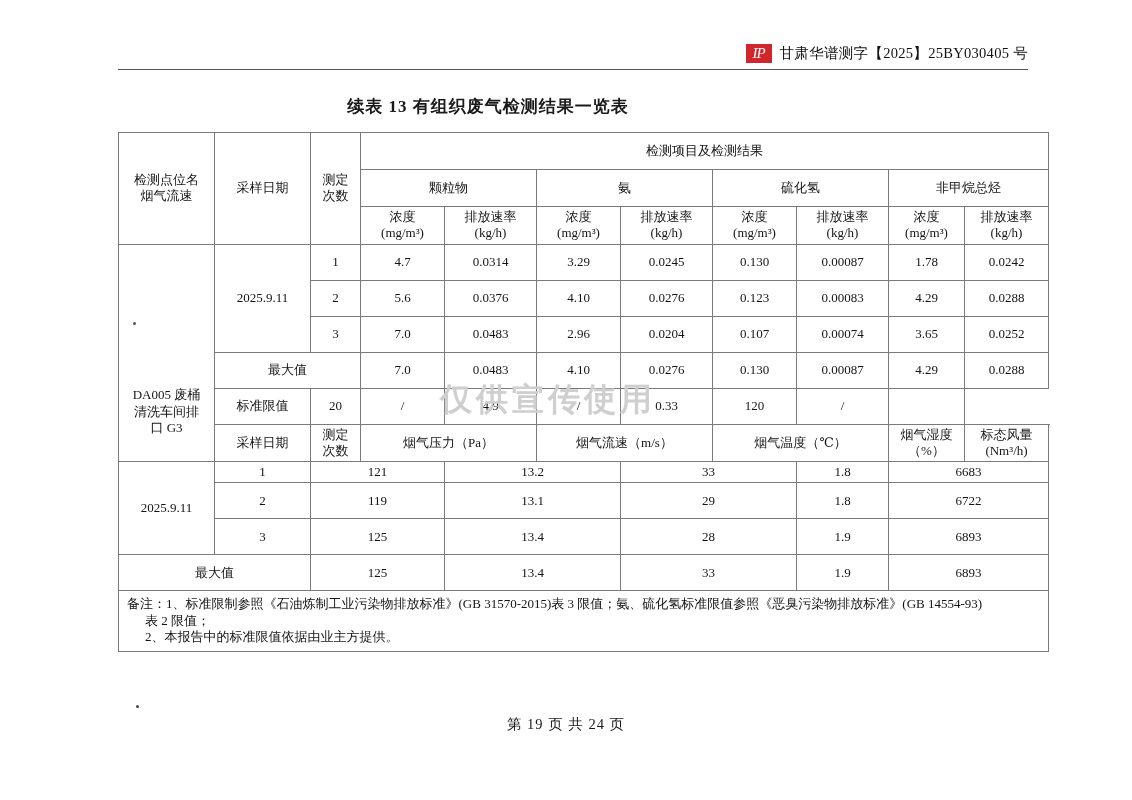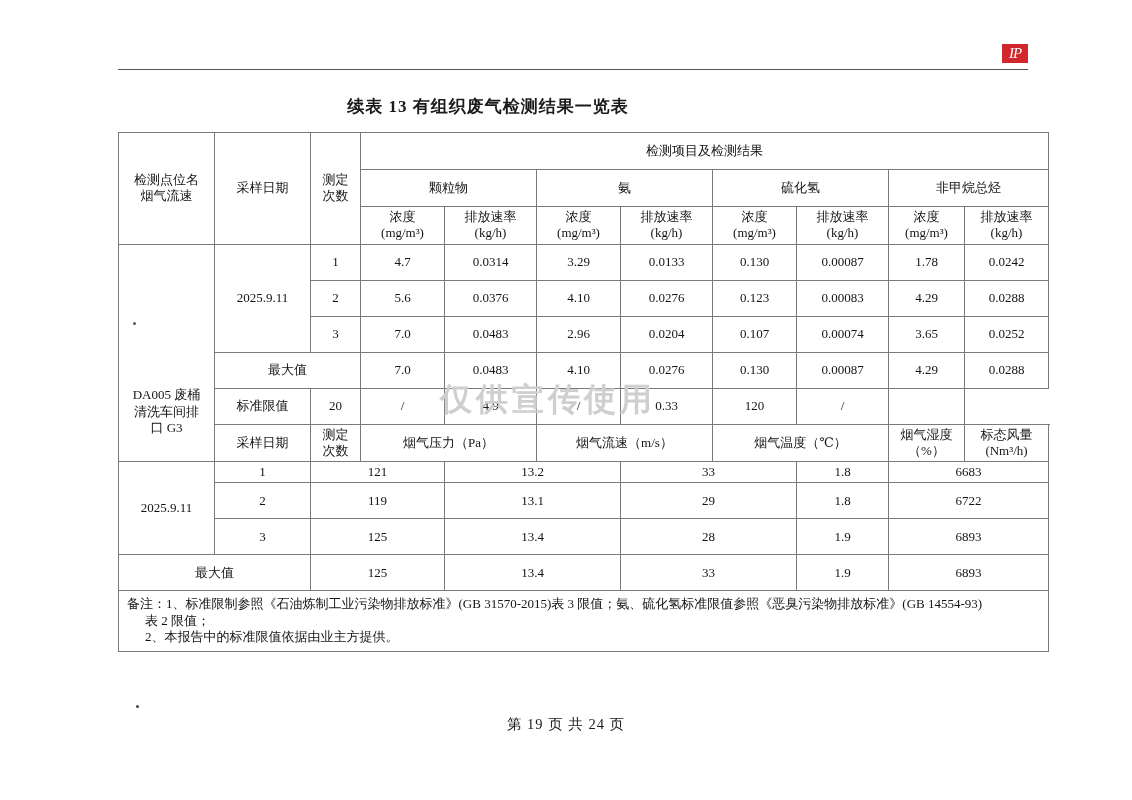--- a/index.html
+++ b/index.html
@@ -162,20 +162,21 @@
   }
 </style>
 </head>
 <body>
 
 <div class="page">
 
   <div class="header">
     <div class="header-row">
       <span class="logo">IP</span>
+      <span class="header-text">甘肃华谱测字【2025】25BY030405 号</span>
     </div>
     <div class="header-rule"></div>
   </div>
 
   <div class="doc-title">续表 13    有组织废气检测结果一览表</div>
 
   <div class="dot-left"></div>
   <div class="dot-bottom"></div>
 
   <div class="table-wrap">
@@ -255,21 +256,21 @@
           <div style="height:118px"></div>
           <div>DA005 废桶</div>
           <div>清洗车间排</div>
           <div>口 G3</div>
         </td>
         <td class="h-row" rowspan="3">2025.9.11</td>
         <td class="h-row">1</td>
         <td>4.7</td>
         <td>0.0314</td>
         <td>3.29</td>
-        <td>0.0133</td>
+        <td>0.0245</td>
         <td>0.130</td>
         <td>0.00087</td>
         <td>1.78</td>
         <td>0.0242</td>
       </tr>
 
       <tr>
         <td class="h-row">2</td>
         <td>5.6</td>
         <td>0.0376</td>

